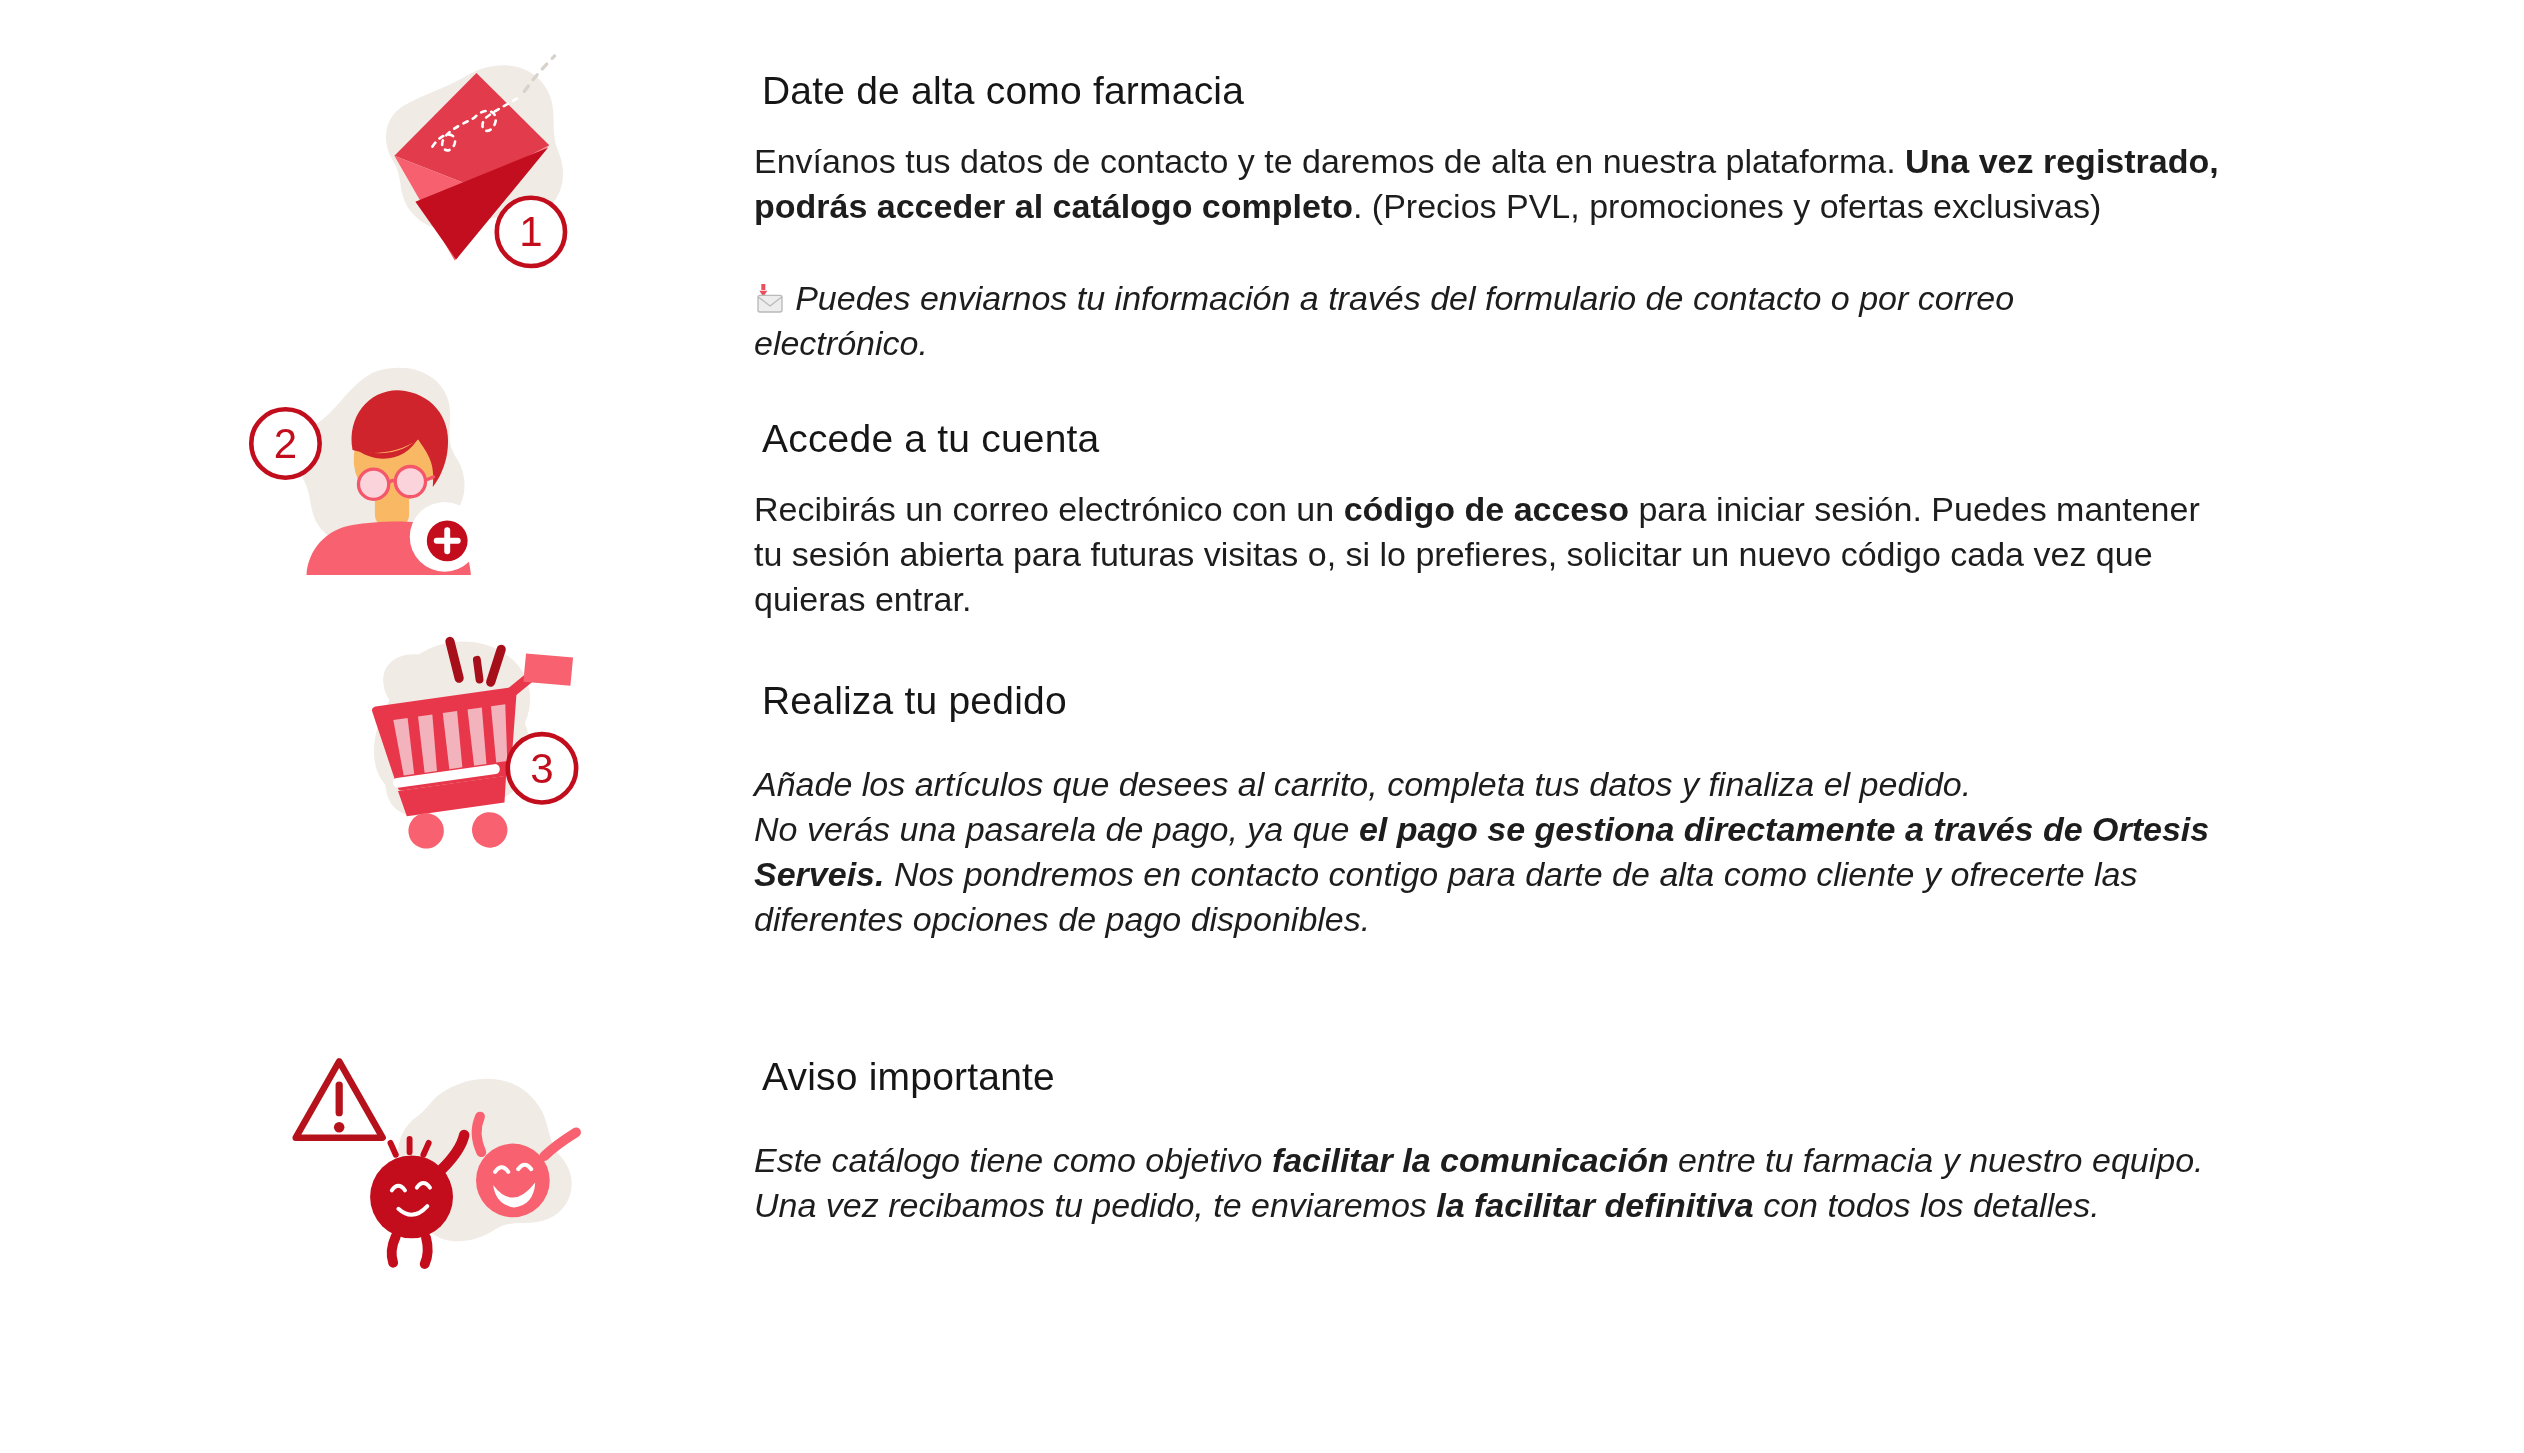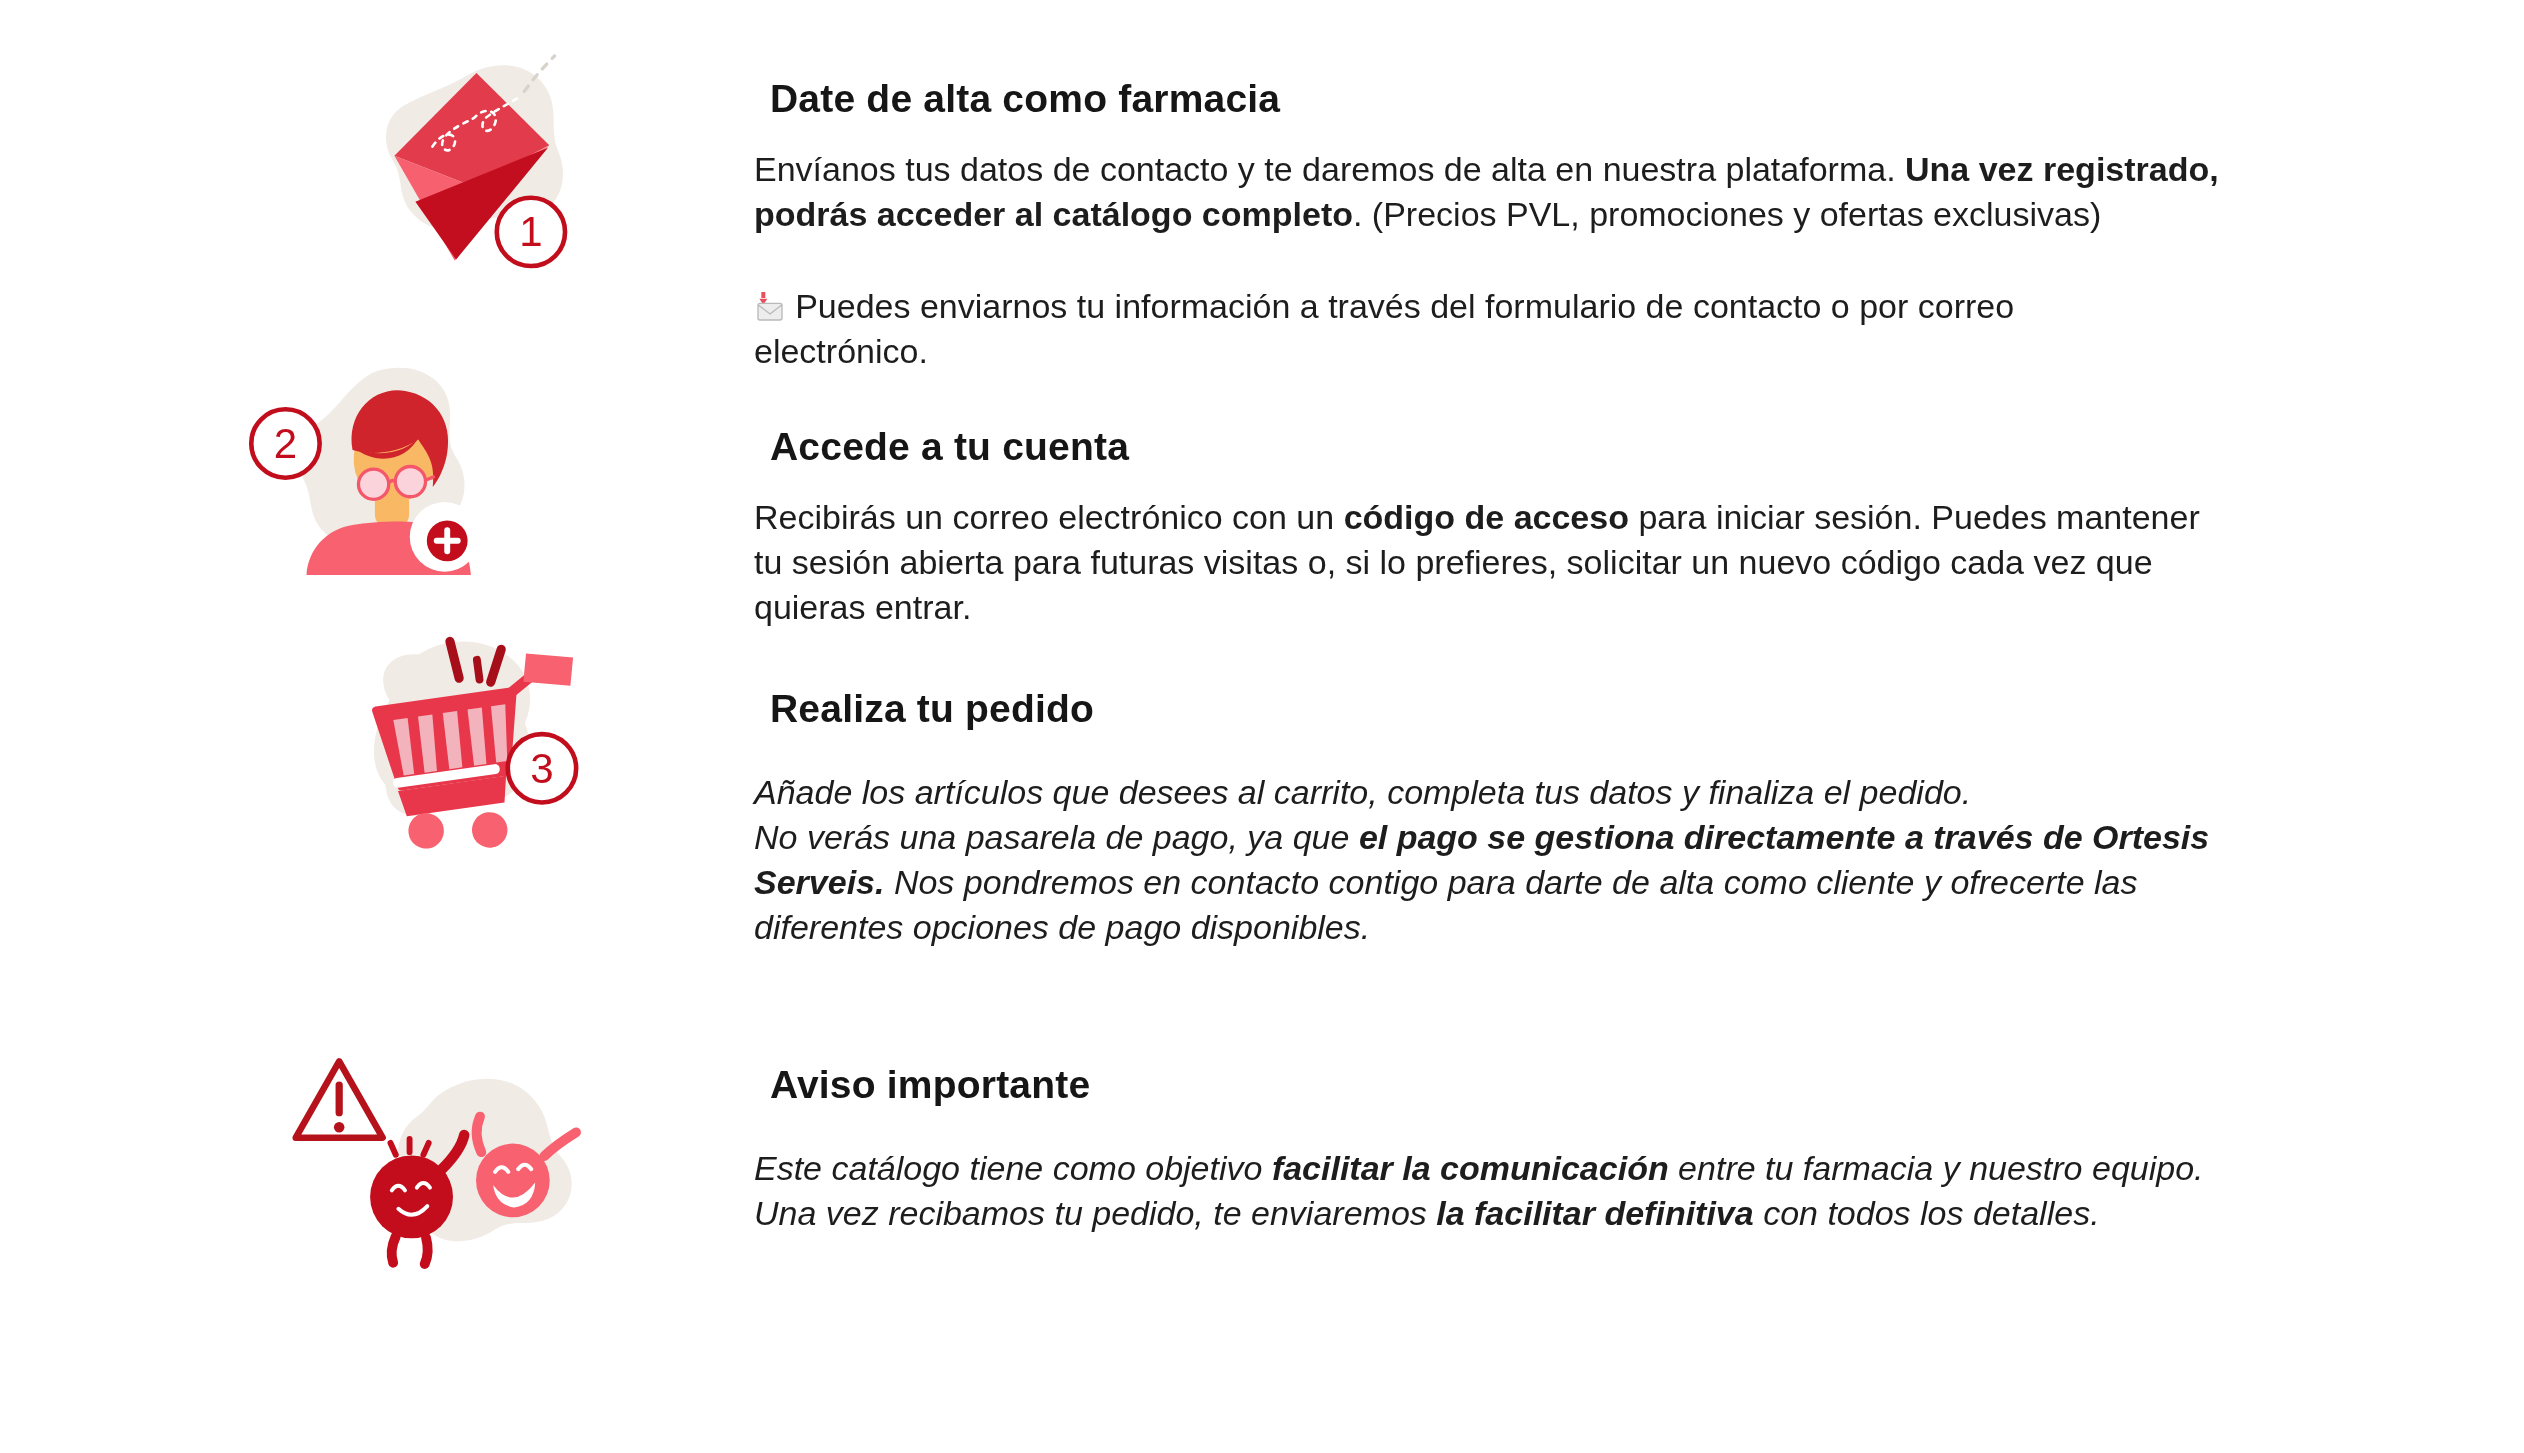--- a/index.html
+++ b/index.html
@@ -2,27 +2,27 @@
 <html style="font-size:10.5px"><head>
 <meta charset="utf-8">
 <style>
   html,body{margin:0;padding:0;}
   body{
     width:2525px;height:1453px;position:relative;background:#ffffff;overflow:hidden;
     font-family:"Liberation Sans",sans-serif;color:#1d1d1d;
   }
   .step{position:absolute;left:754px;width:1578px;}
   .step h2{
-    font-size:39px;line-height:49px;margin:16px;font-weight:700;color:#161616;letter-spacing:0.2px;
+    font-size:39px;line-height:49px;margin:8px;font-weight:400;color:#161616;letter-spacing:0.2px;
   }
   .step p{
     font-size:34px;line-height:45px;margin:24px 0 0 0;font-weight:400;max-width:1578px;
   }
   .step.wide-gap p{margin-top:37px;font-style:italic;}
-  .step p + p{margin-top:47px;}
+  .step p + p{margin-top:47px;font-style:italic;}
   .b{font-weight:700;}
   .illus{position:absolute;}
   .mail-inline{display:inline-block;vertical-align:-6px;margin-right:9.2px;}
   svg text.badge-num{
     font-family:"Liberation Sans",sans-serif;font-size:64px;font-weight:400;fill:#c20d1d;
   }
 </style>
 </head>
 <body>
 

